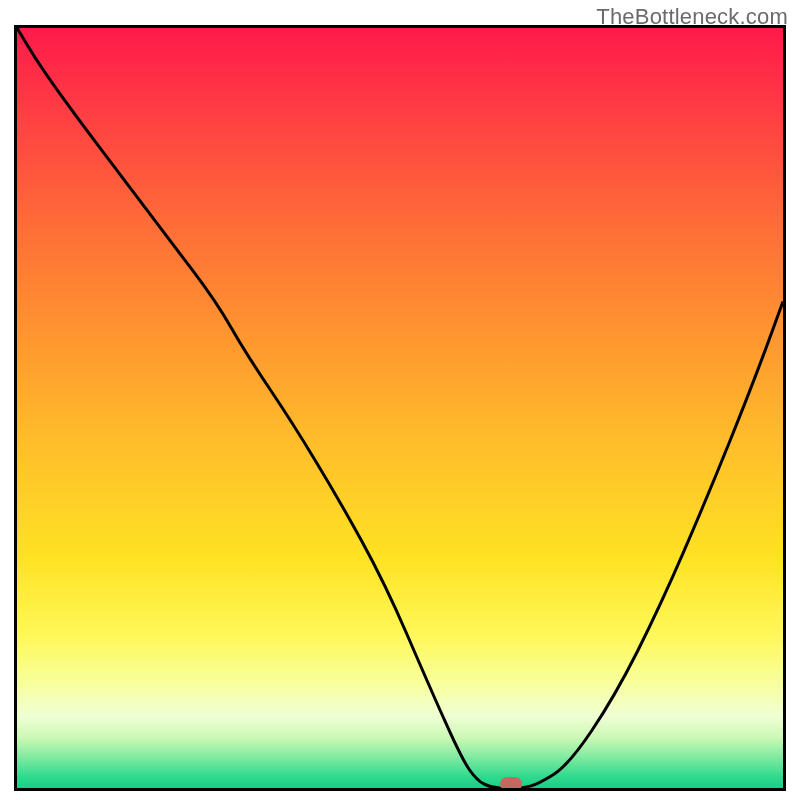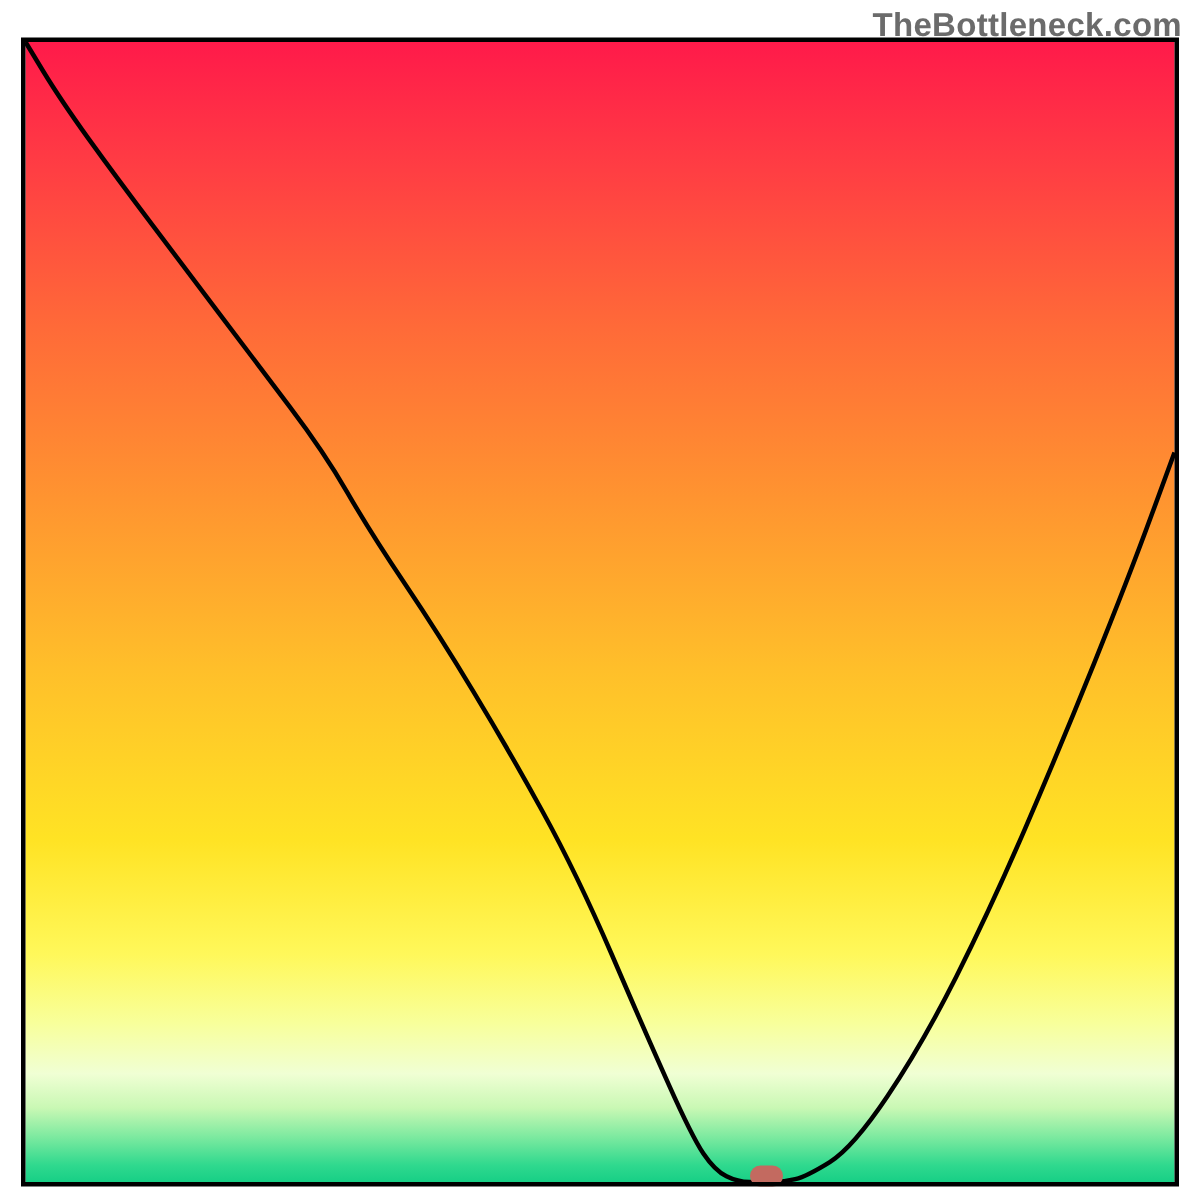--- a/index.html
+++ b/index.html
@@ -13,21 +13,21 @@
   .chart-wrap {
     position: relative;
     width: 800px;
     height: 800px;
   }
   .watermark {
     position: absolute;
     top: 4px;
     right: 12px;
     font-size: 22px;
-    font-weight: 700;
+    font-weight: 400;
     color: #6b6b6b;
     letter-spacing: 0.2px;
   }
   .plot-area {
     position: absolute;
     
     left: 17px;
     top: 28px;
     width: 766px;
     height: 760px;

